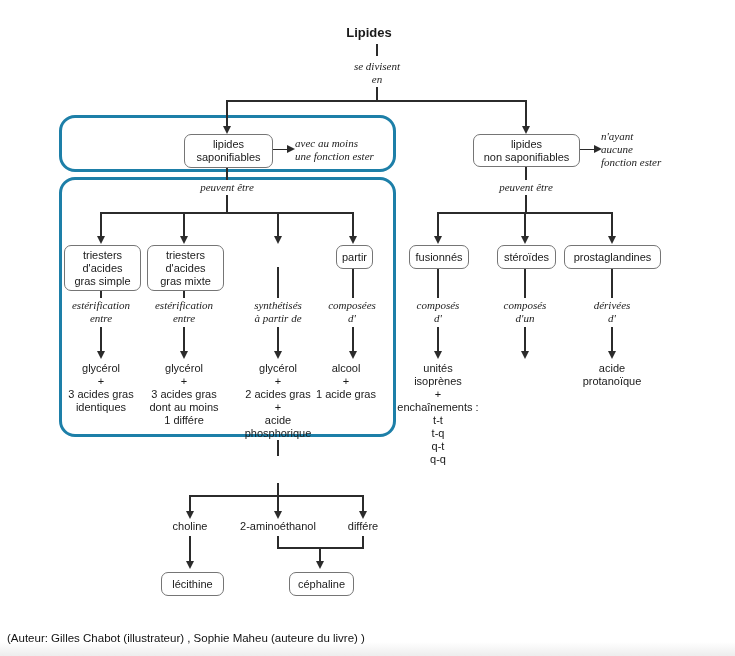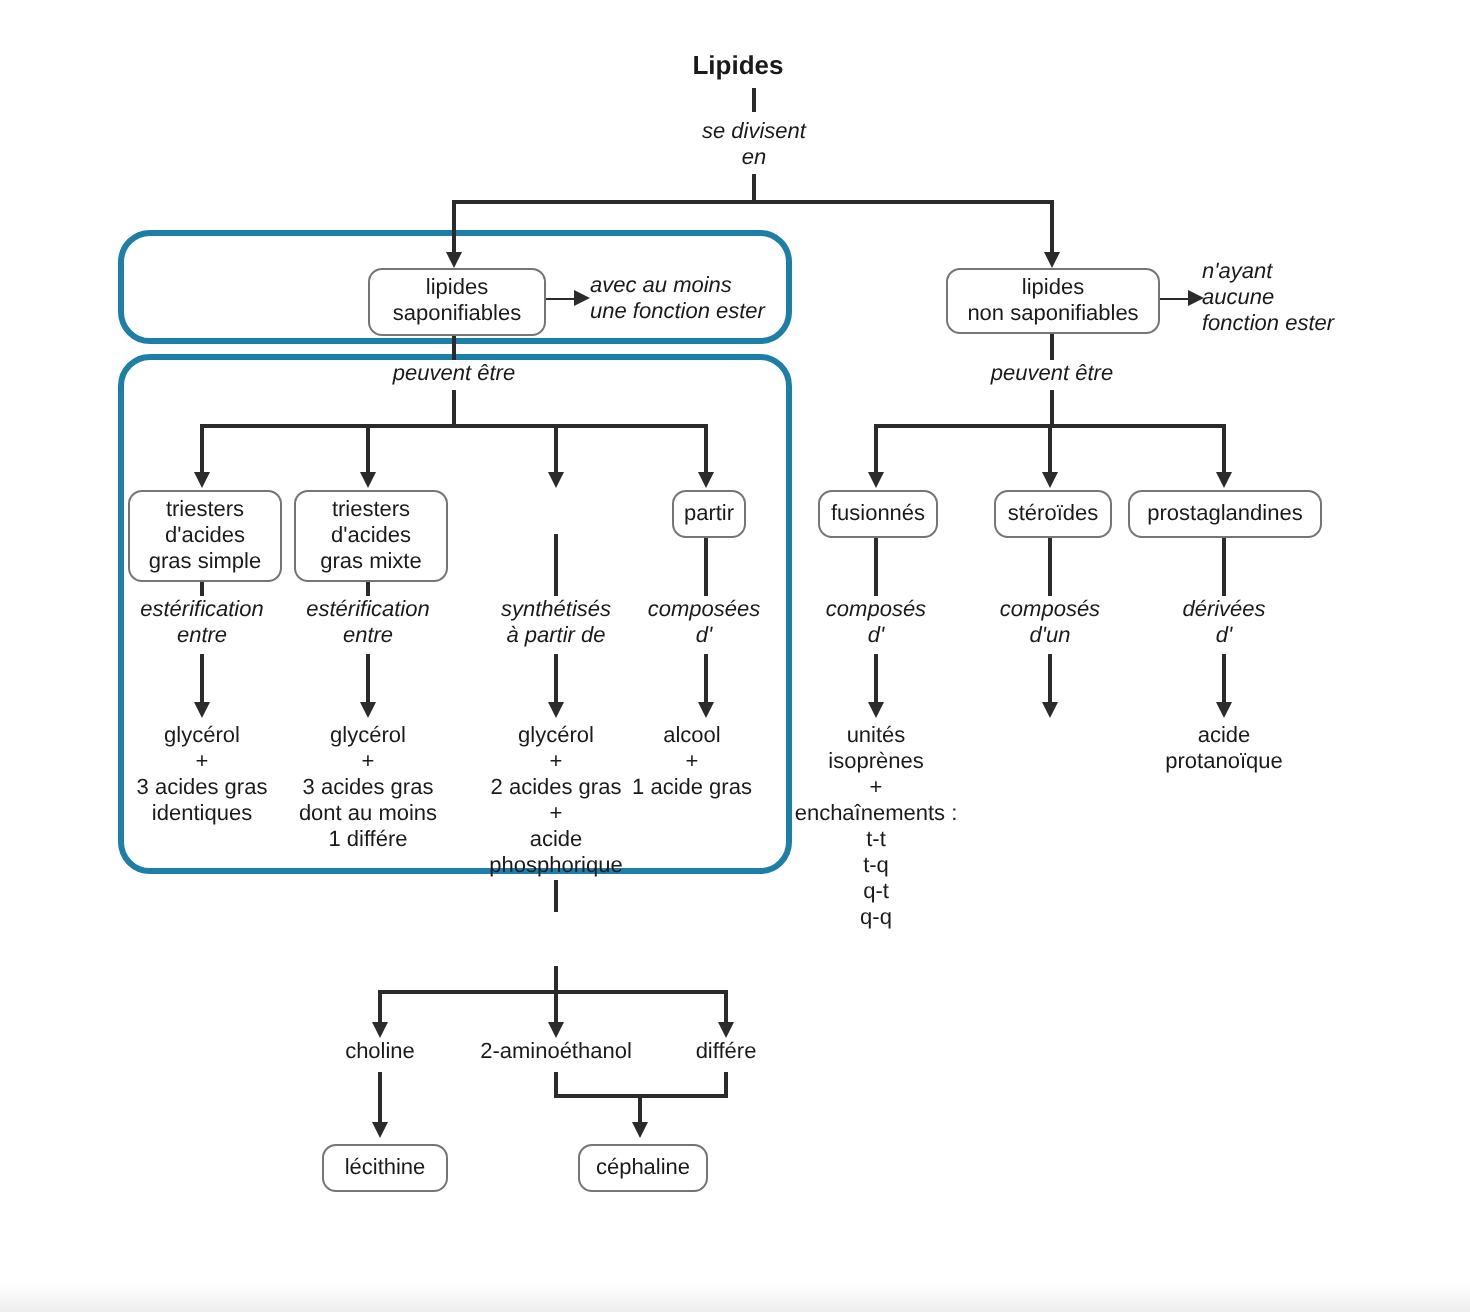--- a/index.html
+++ b/index.html
@@ -1,21 +1,21 @@
 <!DOCTYPE html>
 <html style="--hl: #1d7fa8; --ln: #2b2b2b; --bx: #757575;"><head>
 <meta charset="utf-8">
 <style>
   :root{ --hl:#1d7fa8; --ln:#2b2b2b; --bx:#757575; }
   html,body{margin:0;padding:0;background:#fff;}
   .stage{position:relative;width:735px;height:656px;background:#fff;overflow:hidden;
          font-family:"Liberation Sans",sans-serif;color:#1a1a1a;}
   .txt{position:absolute;font-size:11px;line-height:13px;white-space:pre-line;z-index:2;}
   .c{text-align:center;}
-  .it{font-style:italic;}
+  .it{font-style:italic;font-family:Liberation Serif, serif;}
   .t-title{font-weight:bold;font-size:13px;}
   .box{position:absolute;background:#fff;border:1.4px solid var(--bx);border-radius:7px;
        font-size:11px;line-height:13px;white-space:pre-line;text-align:center;
        display:flex;align-items:center;justify-content:center;z-index:3;}
   .hl{position:absolute;border:3px solid var(--hl);border-radius:16px;z-index:0;}
   .ln{position:absolute;background:var(--ln);z-index:1;}
   .ad{position:absolute;width:0;height:0;border-left:4.5px solid transparent;
       border-right:4.5px solid transparent;border-top:8px solid var(--ln);z-index:1;}
   .ar{position:absolute;width:0;height:0;border-top:4.5px solid transparent;
       border-bottom:4.5px solid transparent;border-left:8px solid var(--ln);z-index:1;}
@@ -182,14 +182,15 @@
   <div class="ad" style="left:185.5px;top:561px"></div>
   <div class="box" style="left:161px;top:572px;width:61px;height:22px">lécithine</div>
 
   <div class="ln" style="left:277.3px;top:536px;width:1.5px;height:12px"></div>
   <div class="ln" style="left:362.3px;top:536px;width:1.5px;height:12px"></div>
   <div class="ln" style="left:277.3px;top:547px;width:86.5px;height:1.5px"></div>
   <div class="ln" style="left:319.3px;top:547px;width:1.5px;height:15px"></div>
   <div class="ad" style="left:315.5px;top:561px"></div>
   <div class="box" style="left:289px;top:572px;width:63px;height:22px">céphaline</div>
 
+  <div class="caption" style="left:7px;top:632px">(Auteur: Gilles Chabot (illustrateur) , Sophie Maheu (auteure du livre) )</div>
 
 </div>
 
 </body></html>

